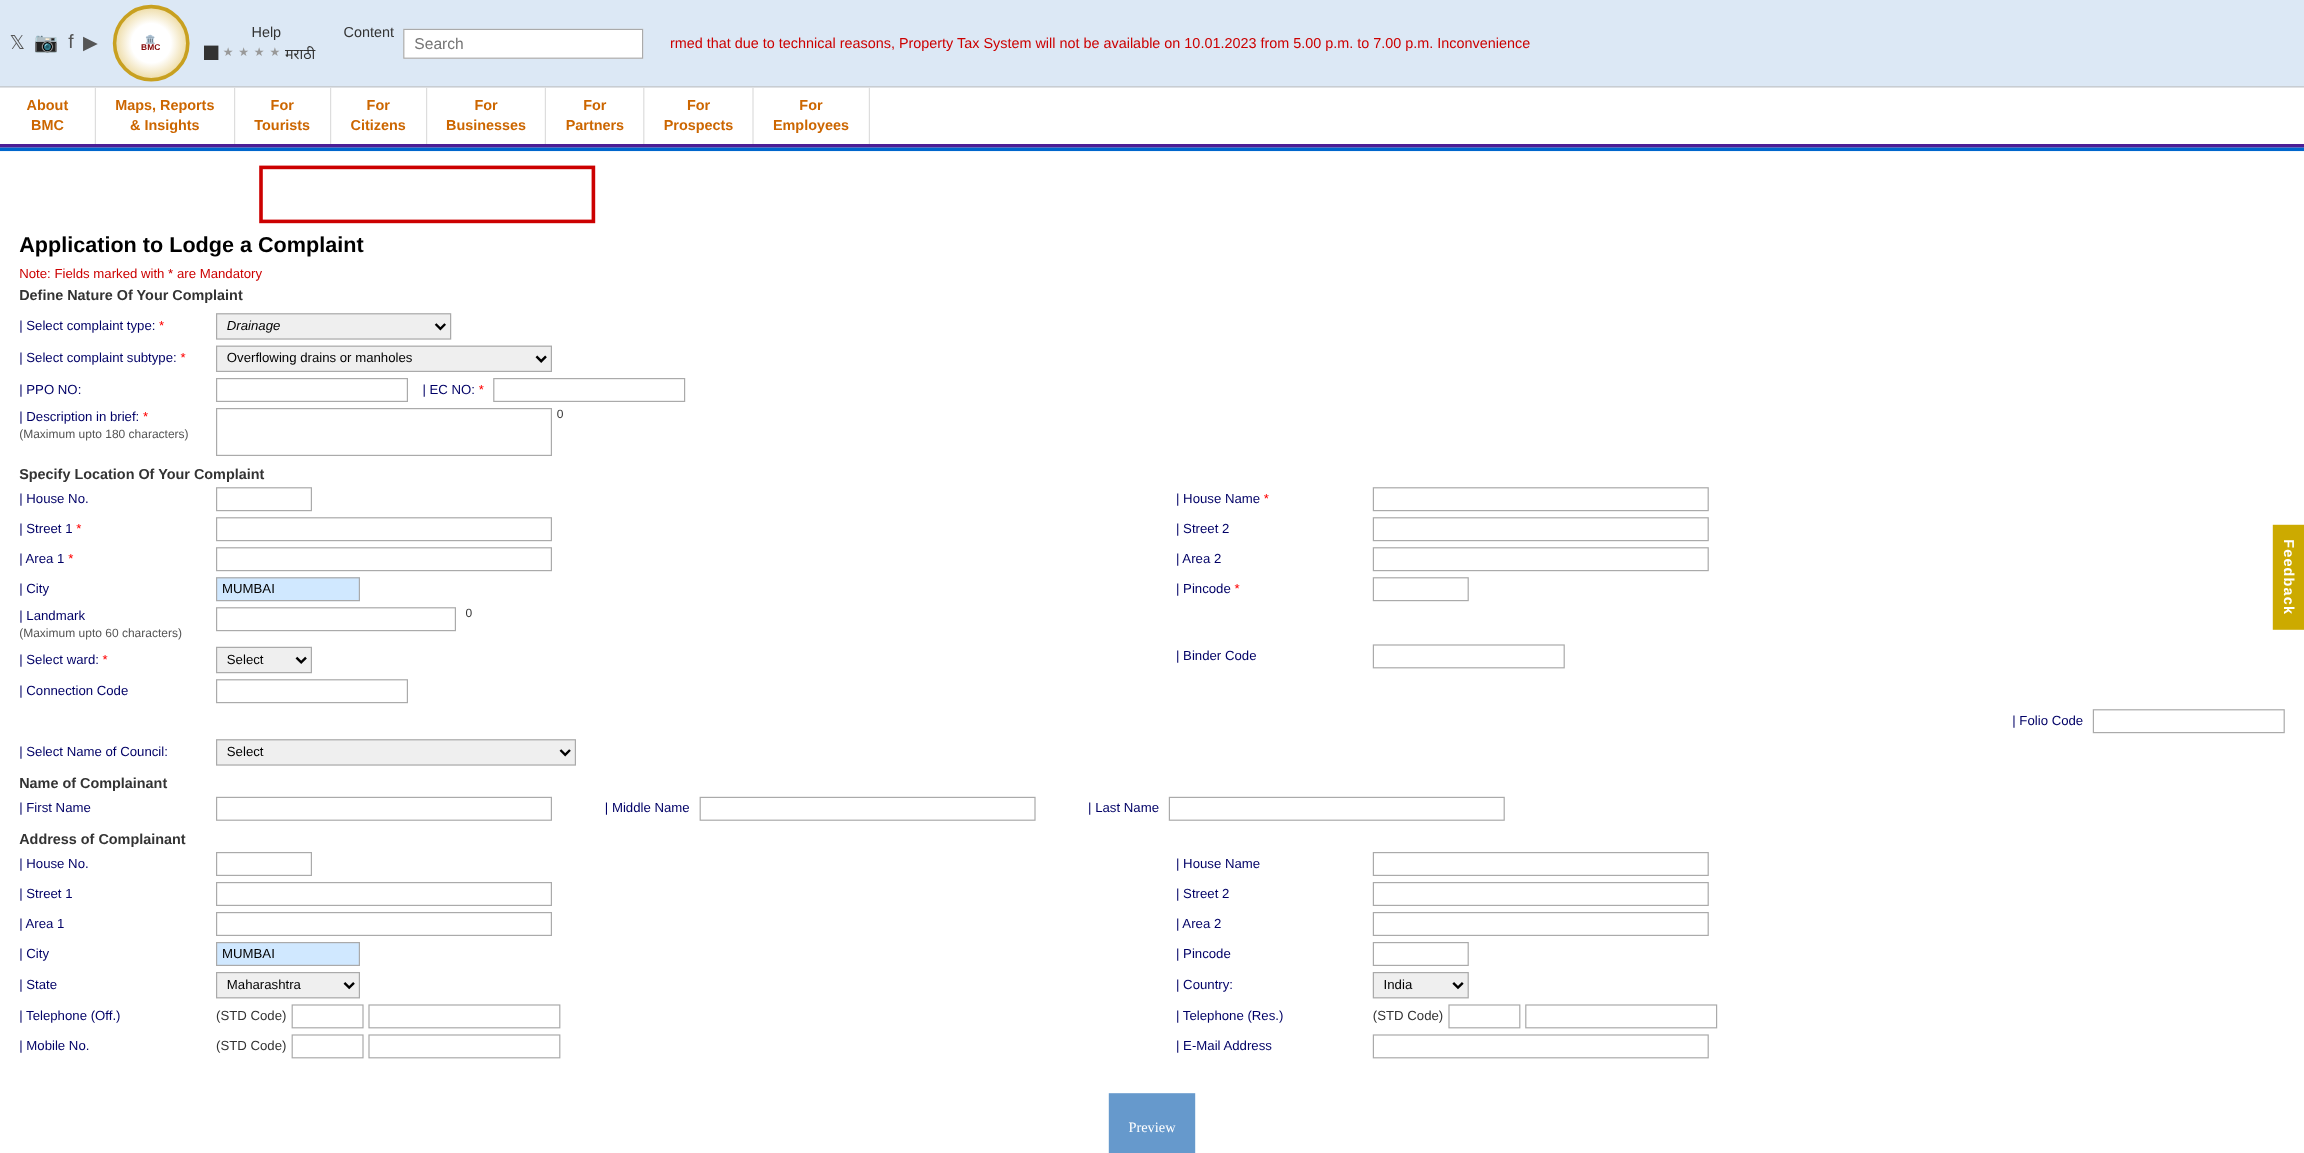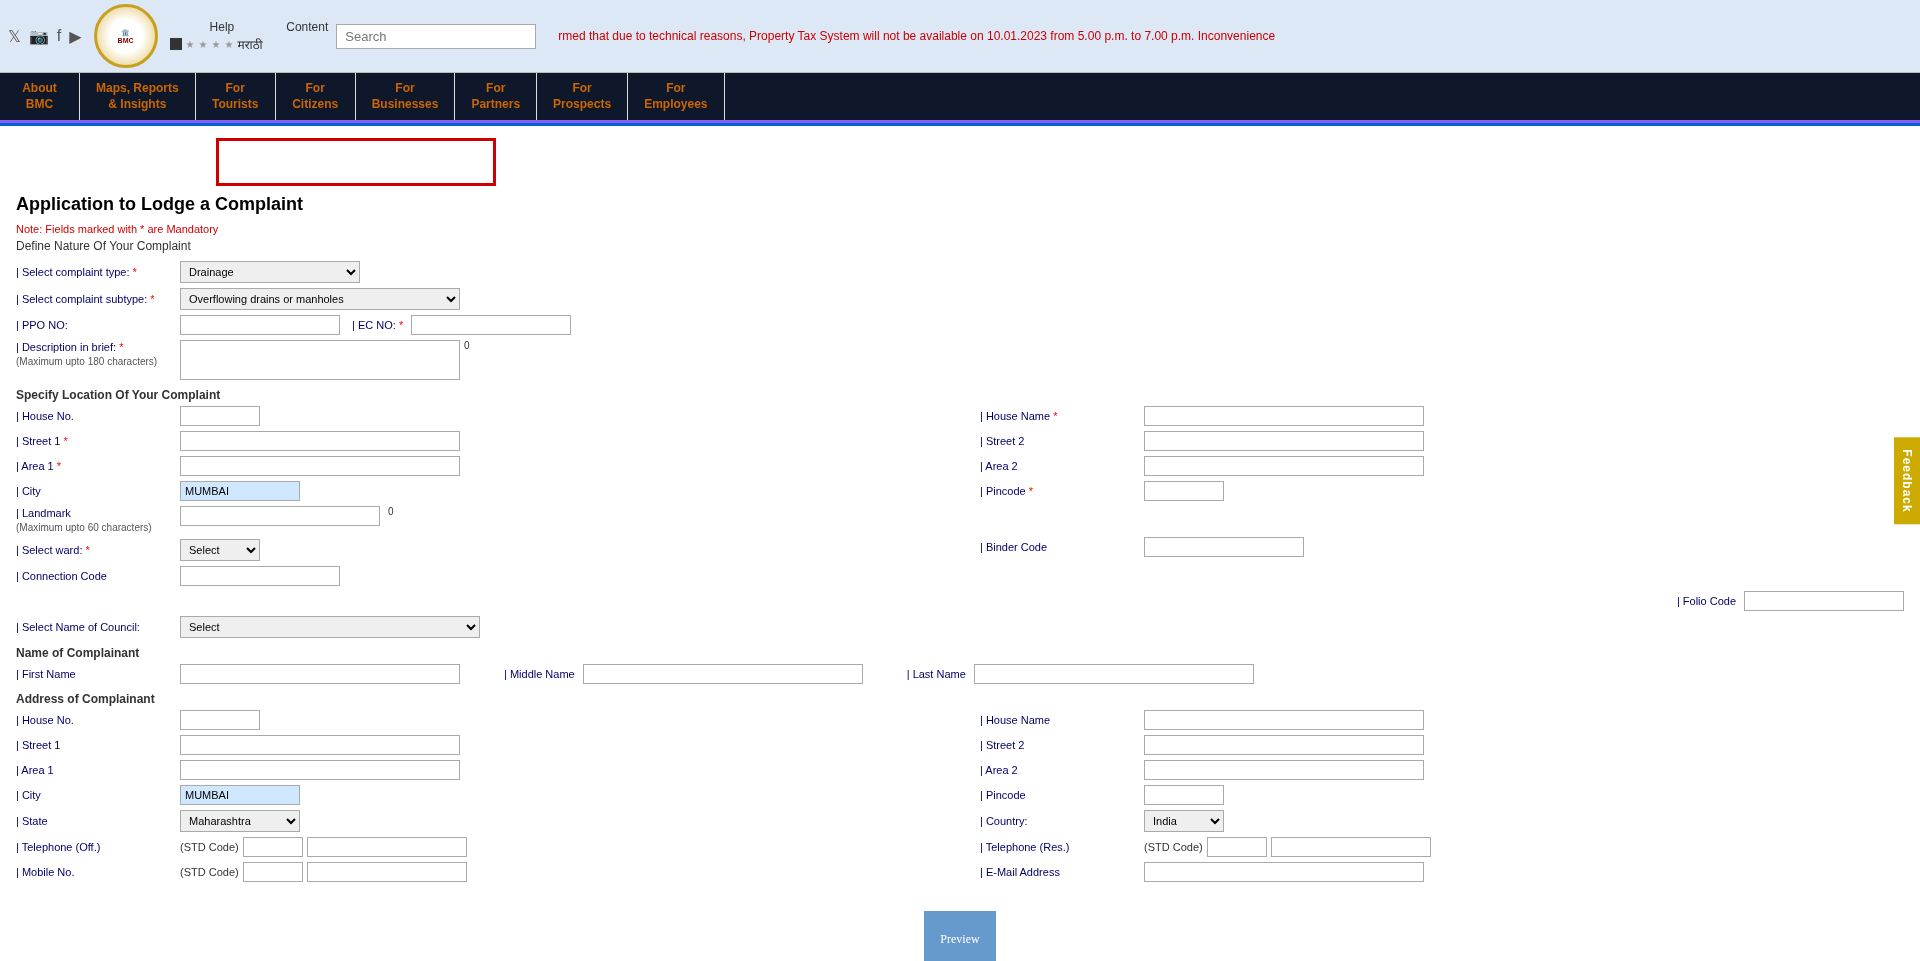--- a/index.html
+++ b/index.html
@@ -36,52 +36,52 @@
     }
     .help-row { display: flex; gap: 12px; }
     .help-link { cursor: pointer; color: #333; padding-left: 40px; }
     .font-controls { display: flex; align-items: center; gap: 4px; margin-top: 2px; }
     .font-box { width: 12px; height: 12px; background: #333; }
     .star { color: #999; font-size: 10px; }
     .marathi { font-size: 12px; color: #333; }
 
     
     .nav-bar {
-      background: #0f172a;
-      border-bottom: 3px solid #8b5cf6;
+      background: #ffffff;
+      border-bottom: 3px solid #4c1d95;
       display: flex;
       align-items: stretch;
     }
     .nav-item {
       padding: 8px 16px; text-align: center; cursor: pointer;
       color: #cc6600; font-size: 12px; font-weight: bold;
       border-right: 1px solid #ddd; line-height: 1.3;
       display: flex; align-items: center; justify-content: center;
       min-width: 80px;
     }
     .nav-divider-blue {
       height: 3px; background: #0066cc; margin-bottom: 0;
     }
 
     
     .main-content {
       background: #ffffff; padding: 12px 16px; margin: 0;
     }
     .page-title { font-size: 18px; font-weight: bold; color: #000; margin-bottom: 8px; }
     .note-text { color: #cc0000; font-size: 11px; margin-bottom: 4px; }
-    .section-label { font-weight: normal; color: #333; font-size: 12px; margin-bottom: 8px; }
+    .section-label { font-weight: bold; color: #333; font-size: 12px; margin-bottom: 8px; }
     .form-row { display: flex; align-items: center; margin-bottom: 5px; gap: 4px; }
     .form-label { color: #000066; font-size: 11px; min-width: 160px; }
     .required { color: red; }
     .form-input { border: 1px solid #aaa; padding: 2px 4px; font-size: 11px; height: 20px; }
     .form-input-sm { width: 80px; }
     .form-input-md { width: 160px; }
     .form-input-lg { width: 280px; }
     .form-select { border: 1px solid #aaa; padding: 2px 4px; font-size: 11px; height: 22px; }
-    .form-select-md { width: 180px; }
+    .form-select-md { width: 196px; font-style: italic; }
     .form-textarea { border: 1px solid #aaa; padding: 2px 4px; font-size: 11px; width: 280px; height: 40px; resize: none; }
     .char-count { font-size: 10px; color: #333; margin-left: 4px; }
 
     
     .city-field { background: #d0e8ff; border: 1px solid #aaa; padding: 2px 4px; font-size: 11px; height: 20px; width: 120px; }
 
     
     .section-heading { font-weight: bold; color: #333; font-size: 12px; margin: 8px 0 4px 0; }
 
     

